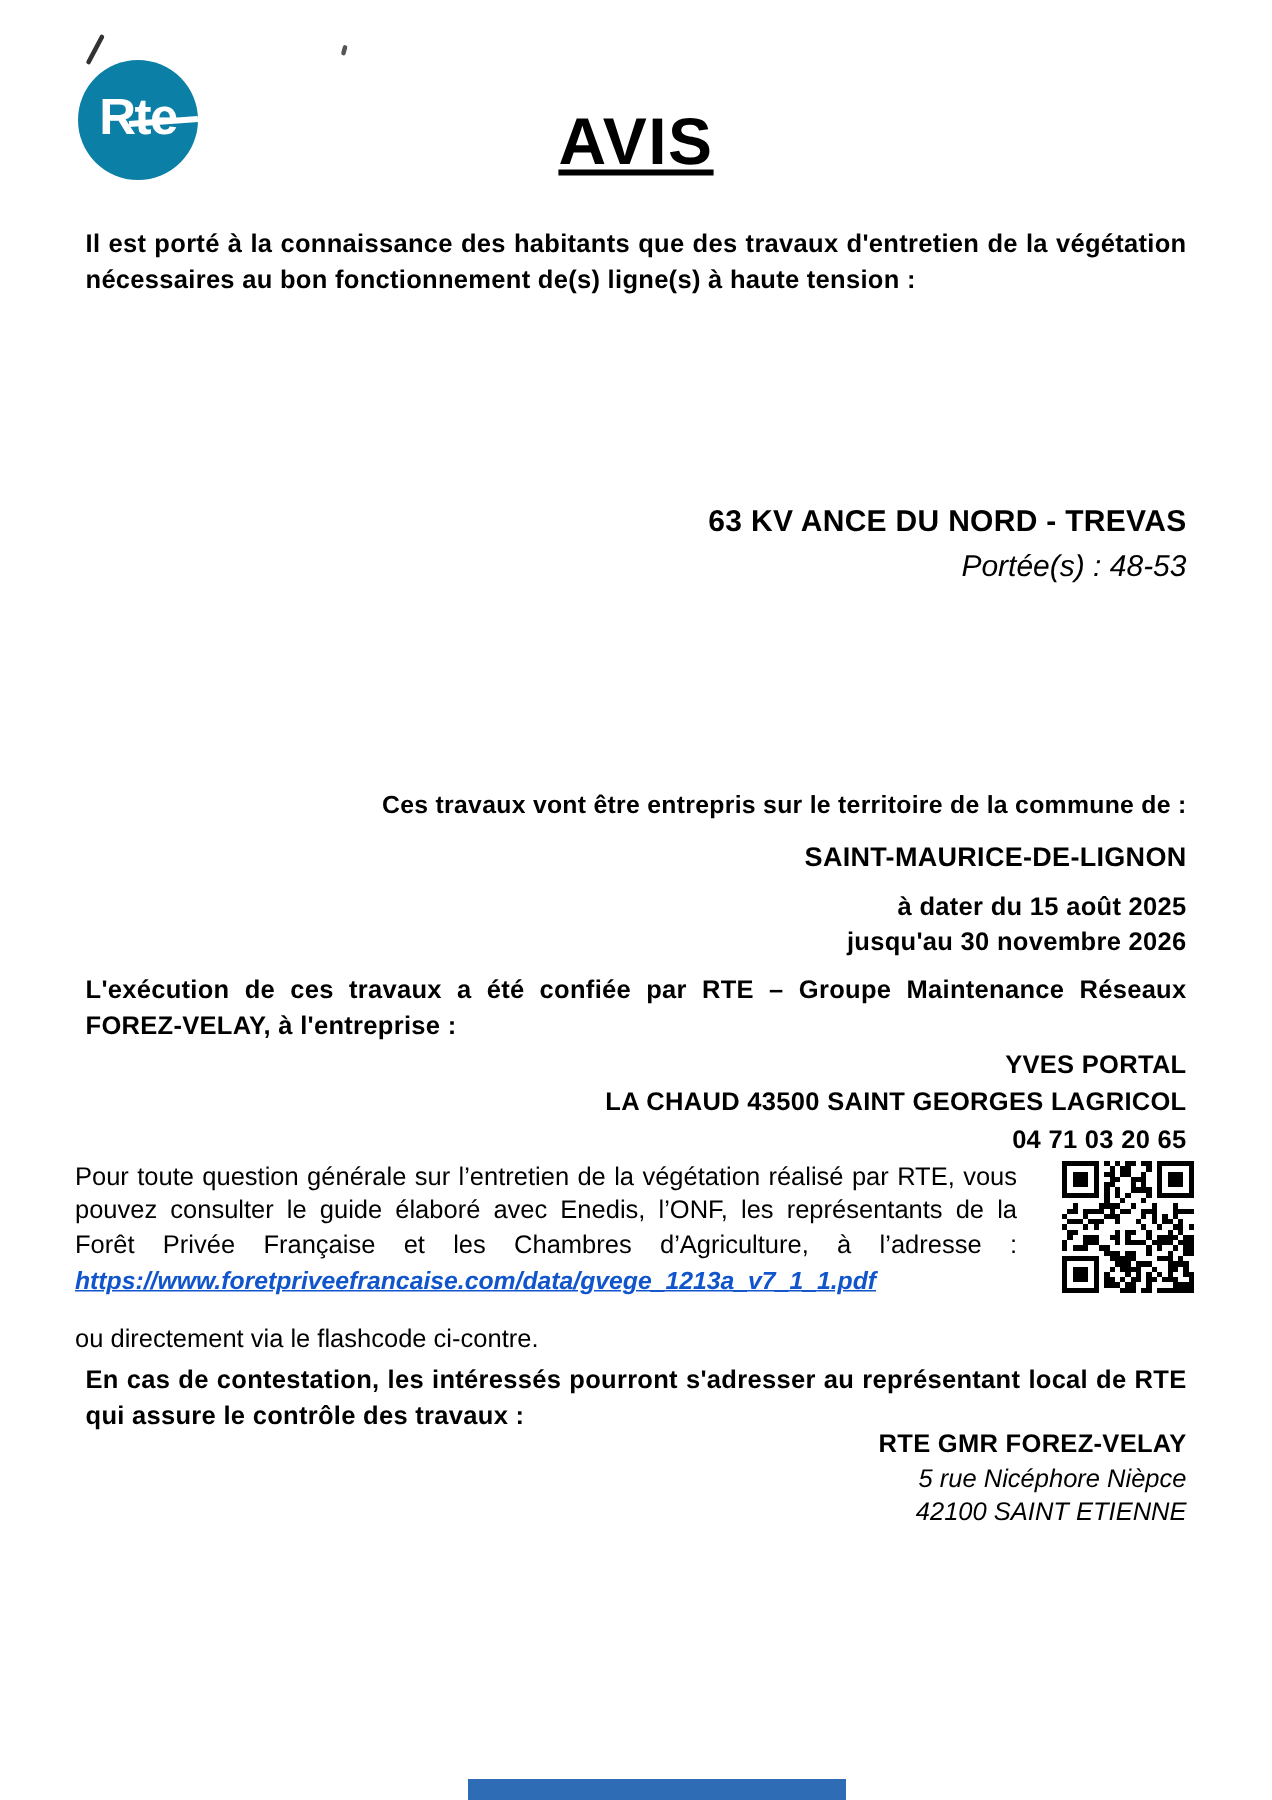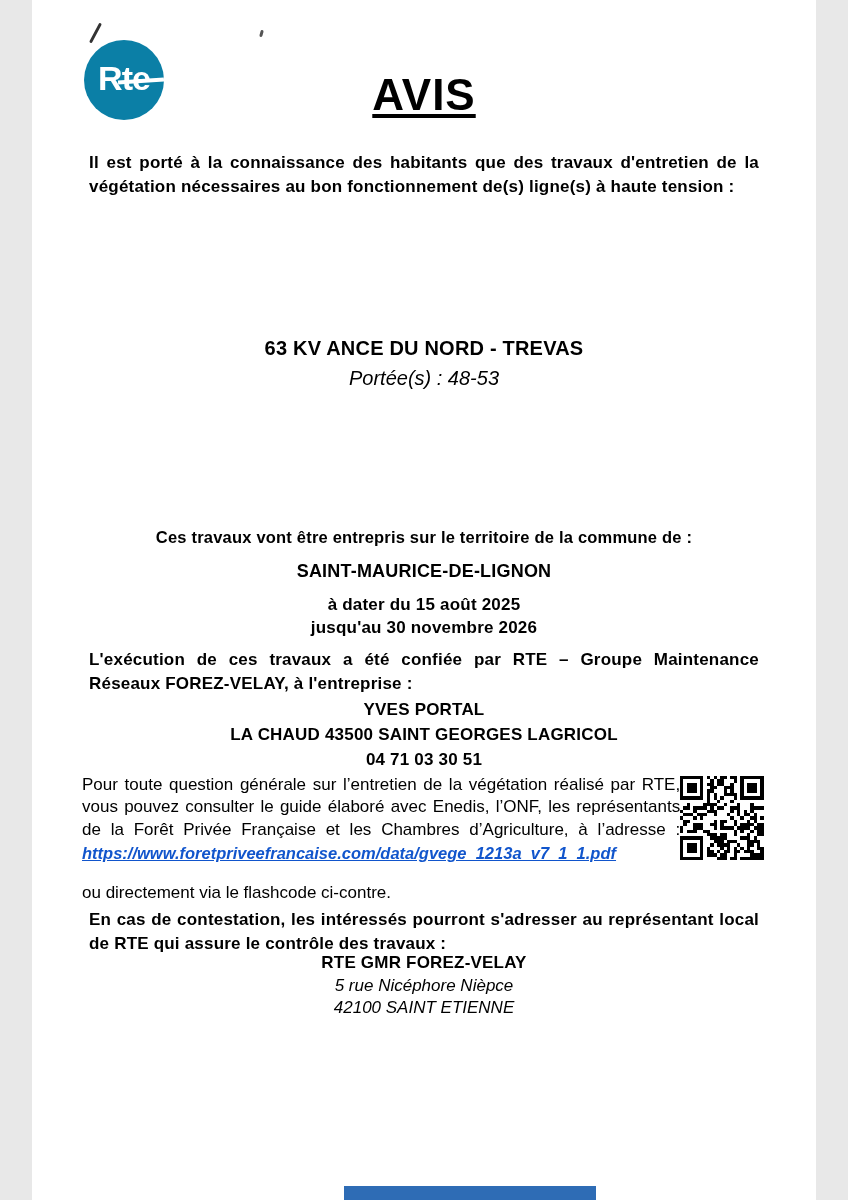--- a/index.html
+++ b/index.html
@@ -1,18 +1,18 @@
 <!DOCTYPE html>
 <html><head>
 <meta charset="utf-8">
 <style>
   html, body { margin: 0; padding: 0; background: #e8e8e8; }
   .page {
     position: relative;
-    width: 784px;
+    width: 848px;
     height: 1200px;
     margin: 0 auto;
     background: #ffffff;
     font-family: "Liberation Sans", sans-serif;
     color: #000;
     overflow: hidden;
   }
   
   .logo {
     position: absolute;
@@ -59,21 +59,21 @@
     text-underline-offset: 4px;
   }
   .para {
     position: absolute;
     left: 57px; right: 57px;
     font-size: 17px;
     line-height: 1.42;
   }
   .bold { font-weight: bold; letter-spacing: 0.2px; }
   .justify { text-align: justify; }
-  .center { text-align: center; }
+  .center { text-align: right; }
   .italic { font-style: italic; }
   .intro { top: 134px; }
   .line-name { top: 314px; font-size: 20px; }
   .portee { top: 344px; font-size: 20px; }
   .commune-intro { top: 509px; font-size: 16.5px; }
   .commune { top: 541px; font-size: 18px; }
   .date-from { top: 576px; }
   .date-to { top: 599px; }
   .execution { top: 631px; }
   .contractor-name { top: 681px; }
@@ -142,21 +142,21 @@
 
   <p class="para bold center commune-intro">Ces travaux vont être entrepris sur le territoire de la commune de :</p>
   <p class="para bold center commune">SAINT-MAURICE-DE-LIGNON</p>
   <p class="para bold center date-from">à dater du 15 août 2025</p>
   <p class="para bold center date-to">jusqu'au 30 novembre 2026</p>
 
   <p class="para bold justify execution">L'exécution de ces travaux a été confiée par RTE – Groupe Maintenance Réseaux FOREZ-VELAY, à l'entreprise :</p>
 
   <p class="para bold center contractor-name">YVES PORTAL</p>
   <p class="para bold center contractor-address">LA CHAUD 43500 SAINT GEORGES LAGRICOL</p>
-  <p class="para bold center contractor-phone">04 71 03 30 51</p>
+  <p class="para bold center contractor-phone">04 71 03 20 65</p>
 
   <div class="info-row">
     <div class="info-text">
       <p class="info-para">Pour toute question générale sur l’entretien de la végétation réalisé par RTE, vous pouvez consulter le guide élaboré avec Enedis, l’ONF, les représentants de la Forêt Privée Française et les Chambres d’Agriculture, à l’adresse :</p>
       <p class="info-link-line"><a href="#" class="info-link" style="color: rgb(17, 85, 204);">https://www.foretpriveefrancaise.com/data/gvege_1213a_v7_1_1.pdf</a></p>
       <p class="info-flash">ou directement via le flashcode ci-contre.</p>
     </div>
     <div class="qr-box"><svg viewBox="0 0 25 25" width="100%" height="100%" shape-rendering="crispEdges">
           <rect x="8" y="0" width="1" height="1" fill="#000"></rect>
           <rect x="10" y="0" width="1" height="1" fill="#000"></rect>

